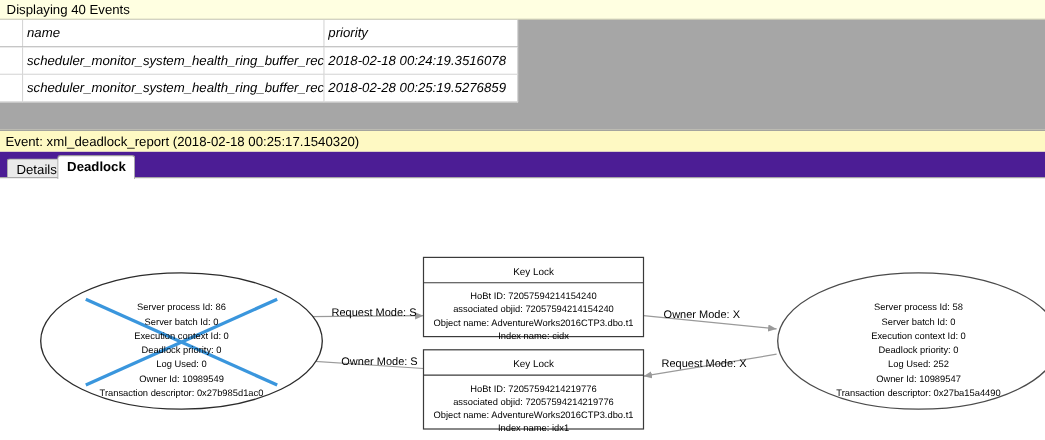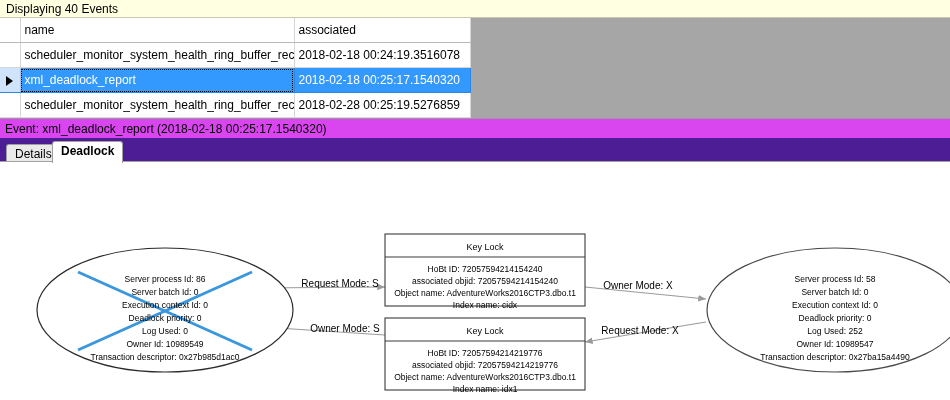--- a/index.html
+++ b/index.html
@@ -41,20 +41,21 @@
     white-space: nowrap;
   }
 
   
   .grid-area {
     position: absolute;
     left: 0; top: 18px;
     width: 950px;
     height: 100px;
     background: #a6a6a6;
+    font-style: italic;
   }
   .grid {
     position: absolute;
     left: 0; top: 0;
     width: 470px;
     border-collapse: collapse;
     table-layout: fixed;
     background: #ffffff;
     font-size: 12px;
   }
@@ -108,21 +109,21 @@
     border-left: 7px solid #000000;
     vertical-align: middle;
   }
 
   
   .event-line {
     position: absolute;
     left: 0; top: 118px;
     width: 950px;
     height: 20px;
-    background: #d946ef;
+    background: #fef9c3;
     border-top: 1px solid #9b9b9b;
     box-sizing: border-box;
   }
   .event-line-text {
     position: absolute;
     left: 5px; top: 3px;
     font-size: 12px;
     line-height: 14px;
     white-space: nowrap;
   }
@@ -205,35 +206,28 @@
     <table class="grid">
       <colgroup>
         <col class="c-sel">
           <col class="c-name">
           <col class="c-ts">
       </colgroup>
       <thead>
         <tr>
           <th class="selhdr"></th>
           <th>name</th>
-          <th>associated</th>
+          <th>priority</th>
         </tr>
       </thead>
       <tbody>
         <tr>
           <td class="selhdr"></td>
           <td>scheduler_monitor_system_health_ring_buffer_recorded</td>
           <td>2018-02-18 00:24:19.3516078</td>
-        </tr>
-        <tr class="row-selected">
-          <td class="selhdr">
-            <span class="row-arrow"></span>
-          </td>
-          <td class="cell-focus">xml_deadlock_report</td>
-          <td>2018-02-18 00:25:17.1540320</td>
         </tr>
         <tr>
           <td class="selhdr"></td>
           <td>scheduler_monitor_system_health_ring_buffer_recorded</td>
           <td>2018-02-28 00:25:19.5276859</td>
         </tr>
       </tbody>
     </table>
   </div>
 

